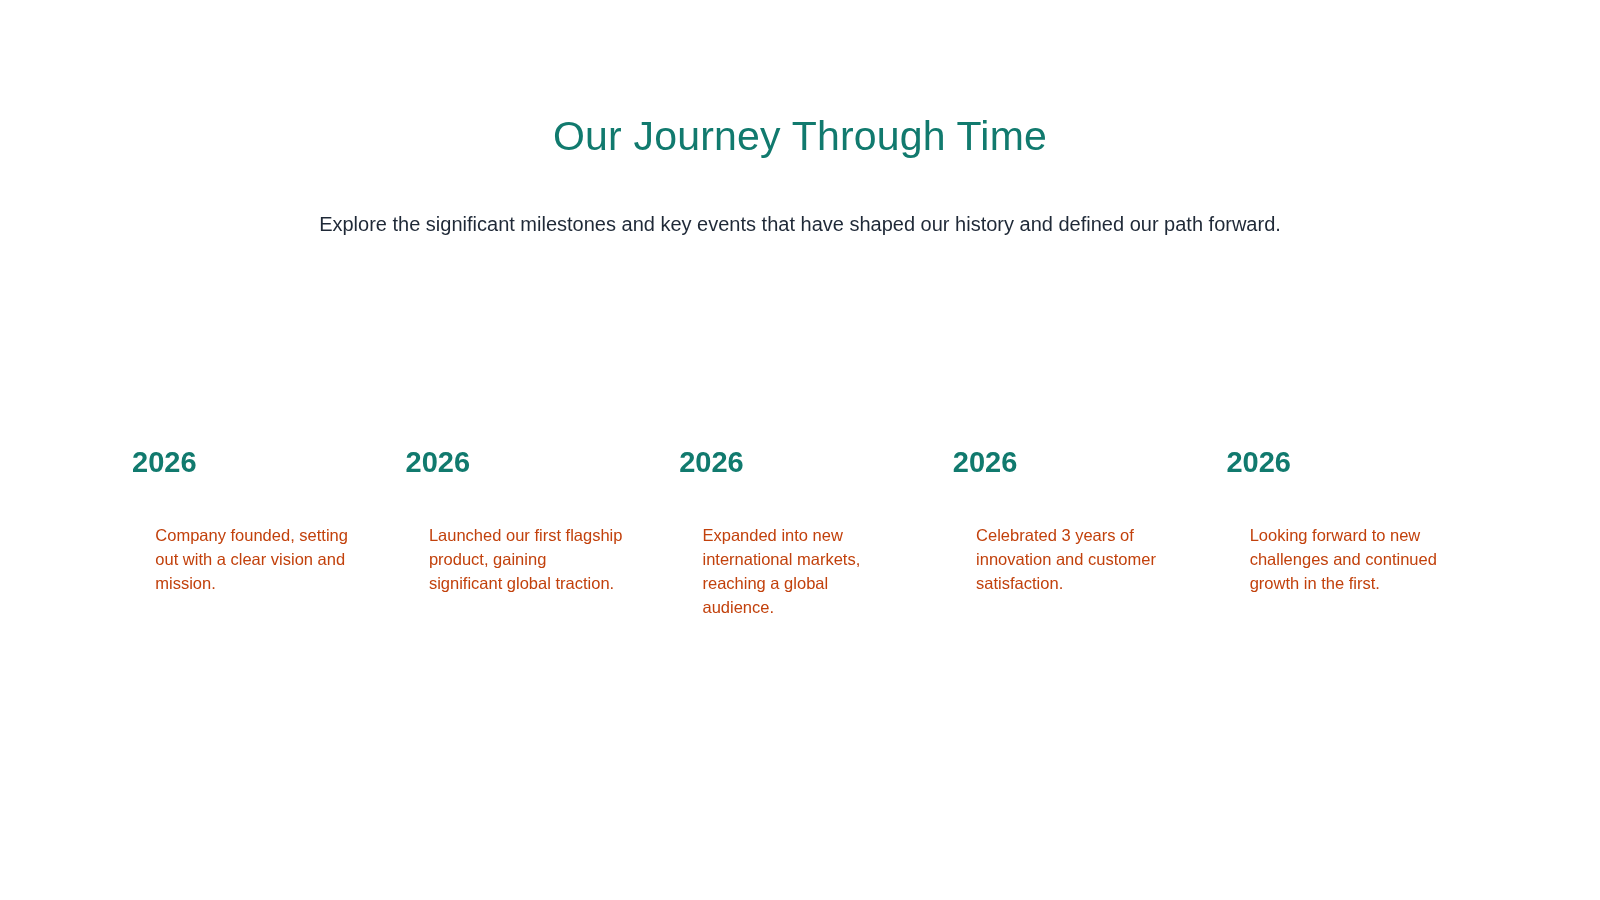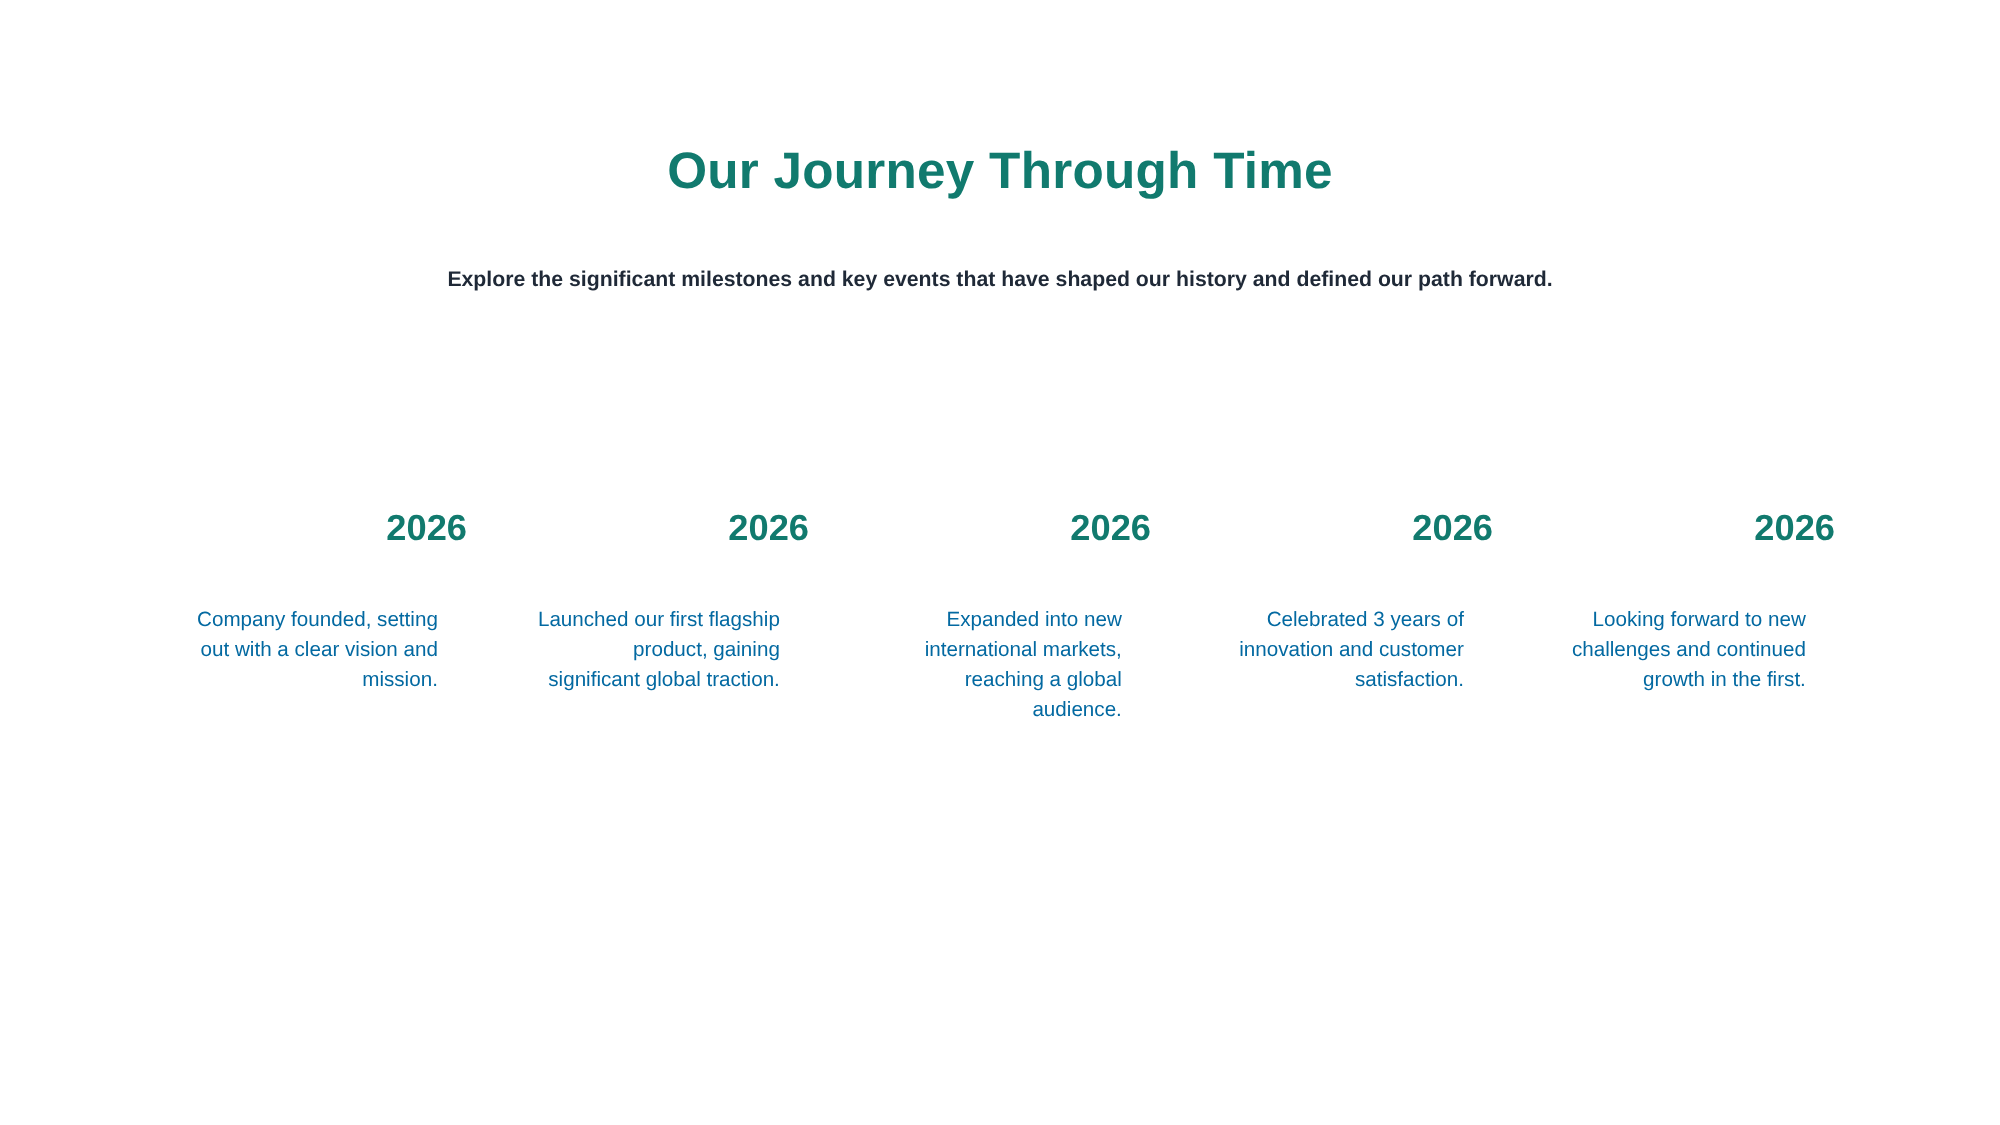--- a/index.html
+++ b/index.html
@@ -14,56 +14,57 @@
 
   .section {
     width: 100%;
     padding-top: 112px;
     text-align: center;
   }
 
   .page-title {
     color: #117a6e;
     font-size: 41px;
-    font-weight: 700;
+    font-weight: 400;
     line-height: 48px;
     letter-spacing: 0.2px;
   }
 
   .page-subtitle {
     margin-top: 52px;
     color: #1f2937;
-    font-size: 17px;
+    font-size: 20px;
     line-height: 24px;
-    font-weight: 700;
+    font-weight: 400;
   }
 
   .timeline {
     margin: 170px auto 0 auto;
     max-width: 1336px;
     display: grid;
     grid-template-columns: repeat(5, 1fr);
     column-gap: 32px;
   }
 
   .event {
-    text-align: right;
+    text-align: left;
+    margin-top: 39px;
   }
 
   .event-year {
     color: #117a6e;
     font-size: 29px;
     font-weight: 700;
     line-height: 34px;
   }
 
   .event-description {
     margin: 44px auto 0 auto;
     max-width: 195px;
-    color: #0369a1;
+    color: #c2410c;
     font-size: 16.5px;
     line-height: 24px;
     font-weight: 400;
   }
 </style>
 </head>
 <body>
 
 <div class="section">
 

